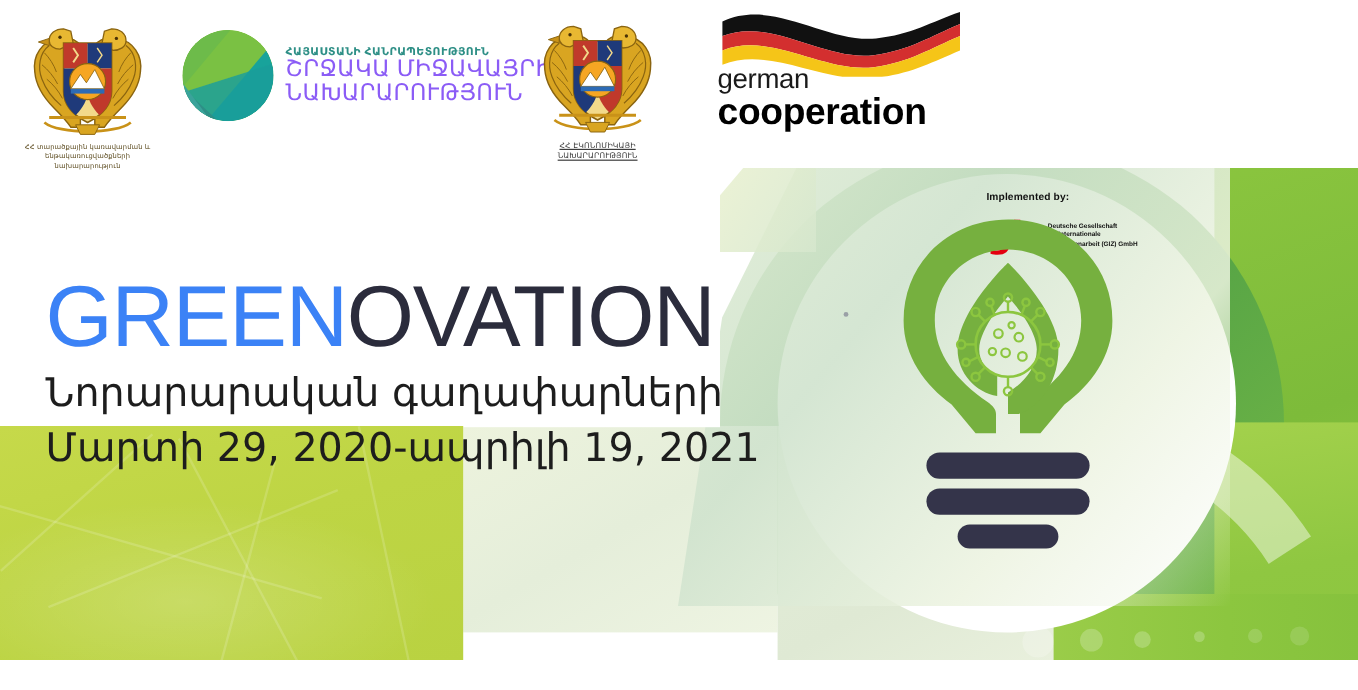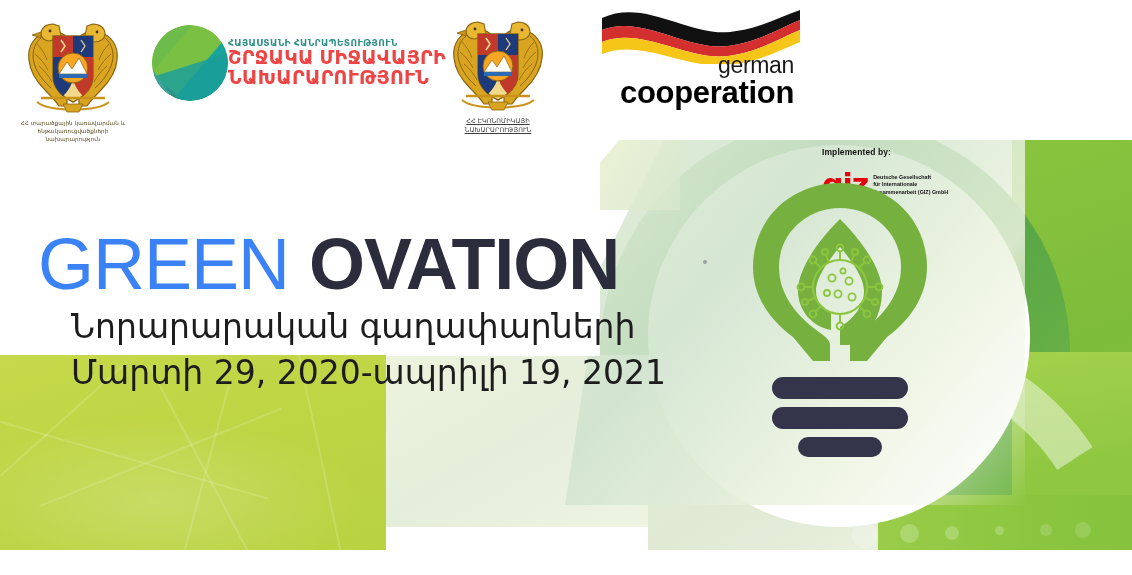--- a/index.html
+++ b/index.html
@@ -82,47 +82,47 @@
   
   .logobar{position:absolute;left:0;top:0;width:1132px;height:140px;z-index:40;}
   .logo{position:absolute;}
 
   .crest{position:relative;width:108px;height:104px;}
   .crest svg{display:block;}
   .crest-caption{
     text-align:center;font-size:5.6px;line-height:8px;color:#5b4a1e;
     letter-spacing:.1px;font-family:"DejaVu Sans",sans-serif;margin-top:1px;
   }
-  .env-logo-wrap{display:flex;align-items:center;}
+  .env-logo-wrap{display:flex;align-items:center;gap:10px;}
   .env-circle{width:76px;height:76px;border-radius:50%;overflow:hidden;position:relative;}
   .env-text{line-height:1.04;}
   .env-text .l1{font-size:9px;letter-spacing:.4px;color:#2e8f86;font-weight:700;}
-  .env-text .l2,.env-text .l3{font-size:19px;letter-spacing:.3px;color:#ef4444;font-weight:700;}
+  .env-text .l2,.env-text .l3{font-size:19px;letter-spacing:.3px;color:#8b5cf6;font-weight:400;}
 
   .gc-wrap{position:relative;width:210px;height:115px;}
-  .gc-text{position:absolute;left:24px;top:52px;text-align:right;}
+  .gc-text{position:absolute;left:2px;top:52px;}
   .gc-text .g1{font-size:23px;color:#1a1a1a;font-weight:400;letter-spacing:-.3px;line-height:1;}
   .gc-text .g2{font-size:31px;color:#000000;font-weight:700;letter-spacing:-.3px;line-height:1.05;}
   .gc-text .g3{font-size:12.5px;color:#c8102e;font-weight:700;letter-spacing:.1px;line-height:1.3;}
 
-  .giz-wrap{position:relative;width:150px;height:80px;}
+  .giz-wrap{position:relative;width:150px;height:80px;margin-top:12px;}
   .giz-impl{font-size:8.5px;color:#111;font-weight:600;letter-spacing:.1px;}
   .giz-row{display:flex;align-items:center;gap:5px;margin-top:16px;}
   .giz-mark{font-size:30px;font-weight:700;color:#e3000f;line-height:.8;letter-spacing:-1px;
             font-family:"DejaVu Sans",sans-serif;}
   .giz-sub{font-size:5.4px;line-height:7.4px;color:#111;font-weight:700;max-width:88px;}
 
   
   .headline{position:absolute;left:38px;top:228px;z-index:45;}
   .title{font-size:72px;line-height:72px;letter-spacing:-1px;white-space:nowrap;}
   .title .green{color:#3b82f6;font-weight:400;}
-  .title .dark{color:#2b2c3c;font-weight:700;margin-left:20px;}
+  .title .dark{color:#2b2c3c;font-weight:400;}
   .sub{margin-top:4px;color:#1d1d1d;font-size:33px;line-height:46px;font-weight:400;
        font-family:"DejaVu Sans","Liberation Sans",sans-serif;letter-spacing:0px;}
-  .sub div{white-space:nowrap;margin-left:33px;}
+  .sub div{white-space:nowrap;}
 
   
   .bulb{position:absolute;left:735px;top:175px;width:210px;height:290px;z-index:46;}
   .bulb-base{position:absolute;left:50%;transform:translateX(-50%);background:#34344a;border-radius:11px;}
   .b1{top:202px;width:136px;height:22px;}
   .b2{top:232px;width:136px;height:22px;}
   .b3{top:262px;width:84px;height:20px;}
 
   .dot-mid{position:absolute;left:703px;top:260px;width:4px;height:4px;border-radius:50%;background:#9aa0a6;z-index:47;}
 </style>

